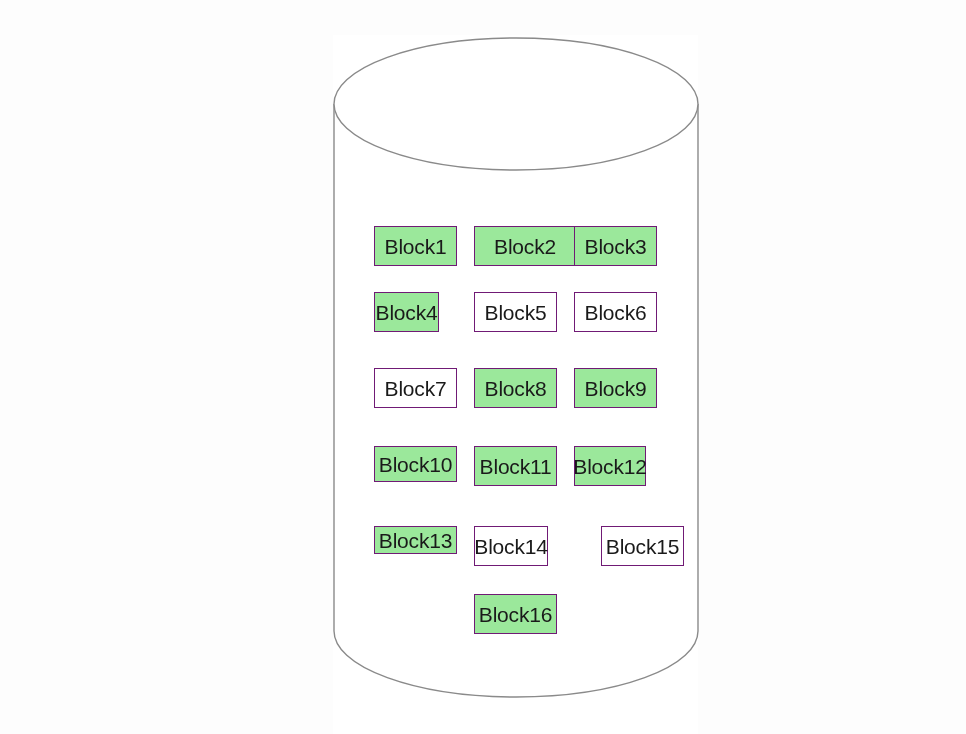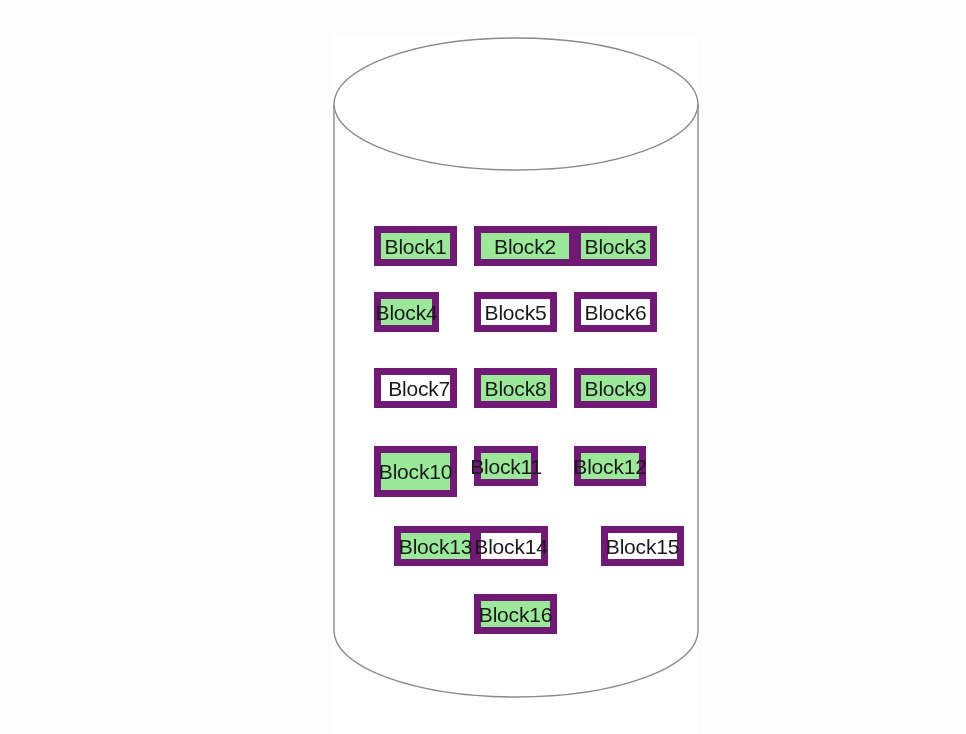--- a/index.html
+++ b/index.html
@@ -47,21 +47,21 @@
     top: 0;
     width: 966px;
     height: 734px;
   }
 
   .block {
     position: absolute;
     width: 83px;
     height: 40px;
     box-sizing: border-box;
-    border: 7px solid #701a75;
+    border: 1px solid #701a75;
     display: flex;
     align-items: center;
     justify-content: center;
     font-family: "Liberation Sans", sans-serif;
     font-size: 21px;
     line-height: 1;
     color: #1a1a1a;
     letter-spacing: -0.2px;
     white-space: nowrap;
     overflow: visible;
@@ -106,39 +106,39 @@
       </div>
       <div class="block filled" style="left: 374px; top: 292px; width: 65px; height: 40px;">
         <span class="block-label">Block4</span>
       </div>
       <div class="block empty" style="left: 474px; top: 292px; width: 83px; height: 40px;">
         <span class="block-label">Block5</span>
       </div>
       <div class="block empty" style="left: 574px; top: 292px; width: 83px; height: 40px;">
         <span class="block-label">Block6</span>
       </div>
-      <div class="block empty" style="left: 374px; top: 368px; width: 83px; height: 40px; justify-content: flex-end;">
+      <div class="block empty" style="left: 374px; top: 368px; width: 83px; height: 40px;">
         <span class="block-label">Block7</span>
       </div>
       <div class="block filled" style="left: 474px; top: 368px; width: 83px; height: 40px;">
         <span class="block-label">Block8</span>
       </div>
       <div class="block filled" style="left: 574px; top: 368px; width: 83px; height: 40px;">
         <span class="block-label">Block9</span>
       </div>
-      <div class="block filled" style="left: 374px; top: 446px; width: 83px; height: 51px;">
+      <div class="block filled" style="left: 374px; top: 446px; width: 83px; height: 36px;">
         <span class="block-label">Block10</span>
       </div>
-      <div class="block filled" style="left: 474px; top: 446px; width: 64px; height: 40px;">
+      <div class="block filled" style="left: 474px; top: 446px; width: 83px; height: 40px;">
         <span class="block-label">Block11</span>
       </div>
       <div class="block filled" style="left: 574px; top: 446px; width: 72px; height: 40px;">
         <span class="block-label">Block12</span>
       </div>
-      <div class="block filled" style="left: 394px; top: 526px; width: 83px; height: 40px; justify-content: center;">
+      <div class="block filled" style="left: 374px; top: 526px; width: 83px; height: 28px; justify-content: center;">
         <span class="block-label">Block13</span>
       </div>
       <div class="block empty" style="left: 474px; top: 526px; width: 74px; height: 40px;">
         <span class="block-label">Block14</span>
       </div>
       <div class="block empty" style="left: 574px; top: 526px; width: 83px; height: 40px; margin-left: 27px;">
         <span class="block-label">Block15</span>
       </div>
       <div class="block filled" style="left: 474px; top: 594px; width: 83px; height: 40px;">
         <span class="block-label">Block16</span>

